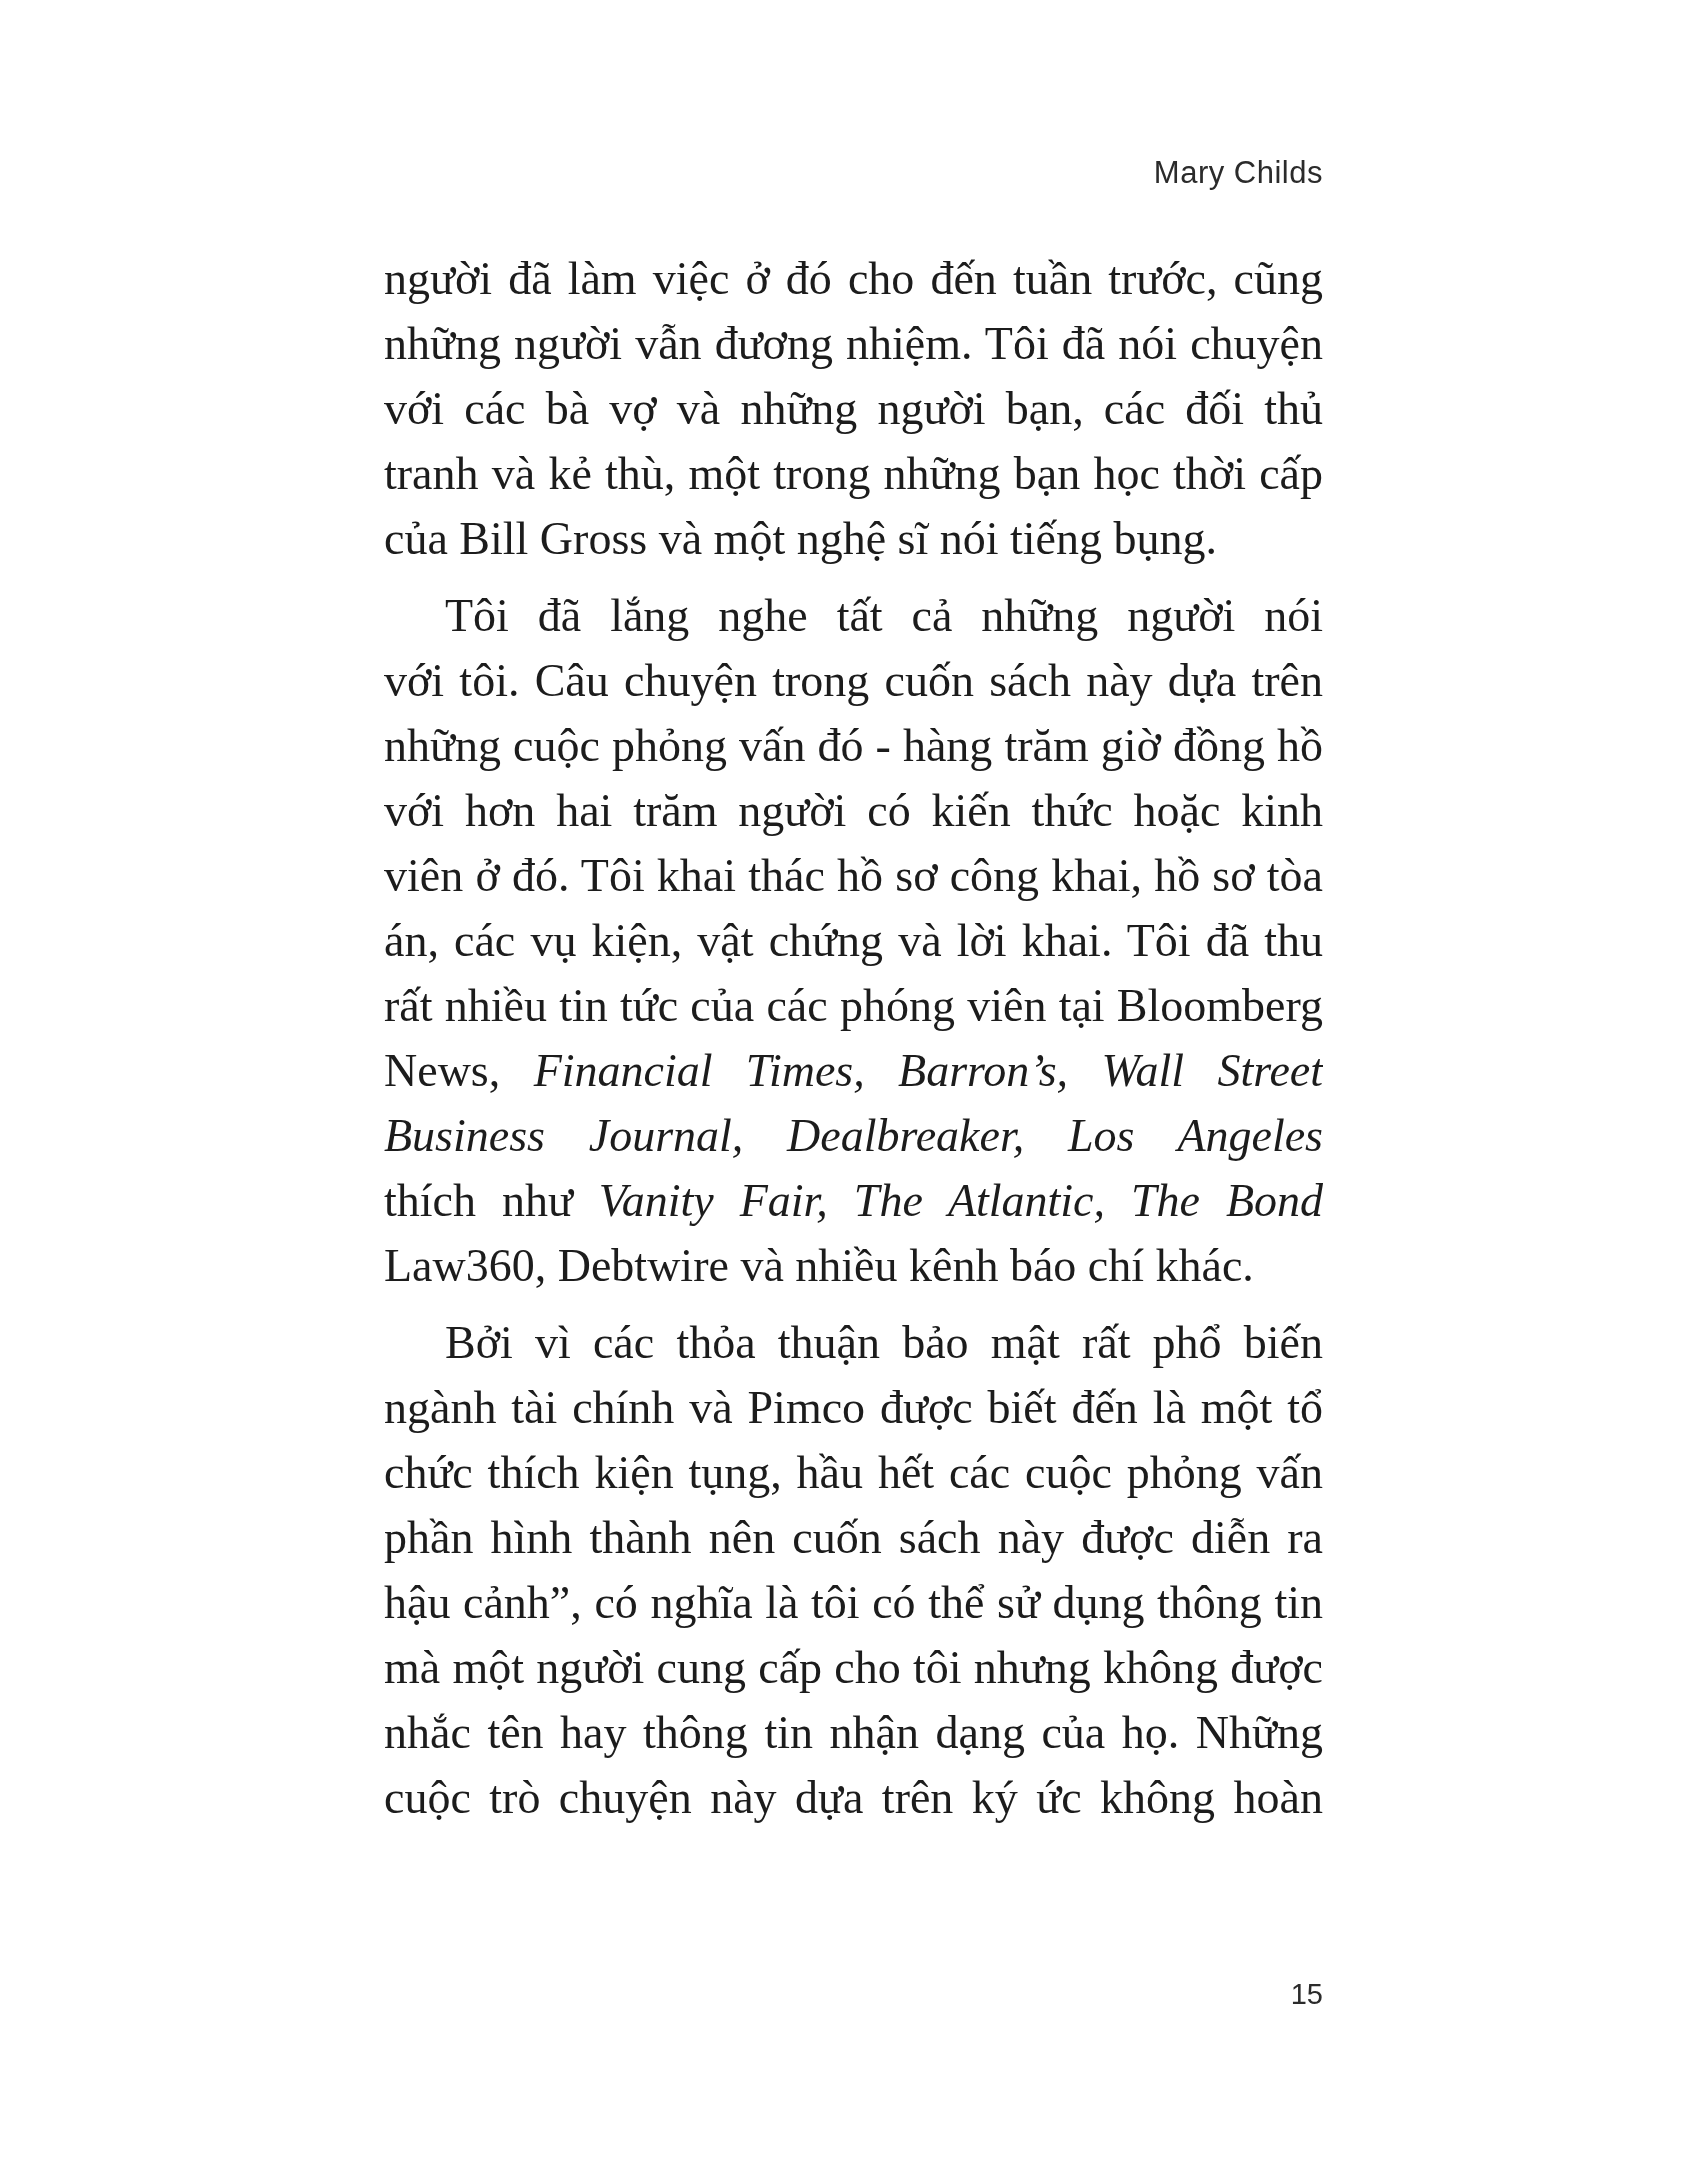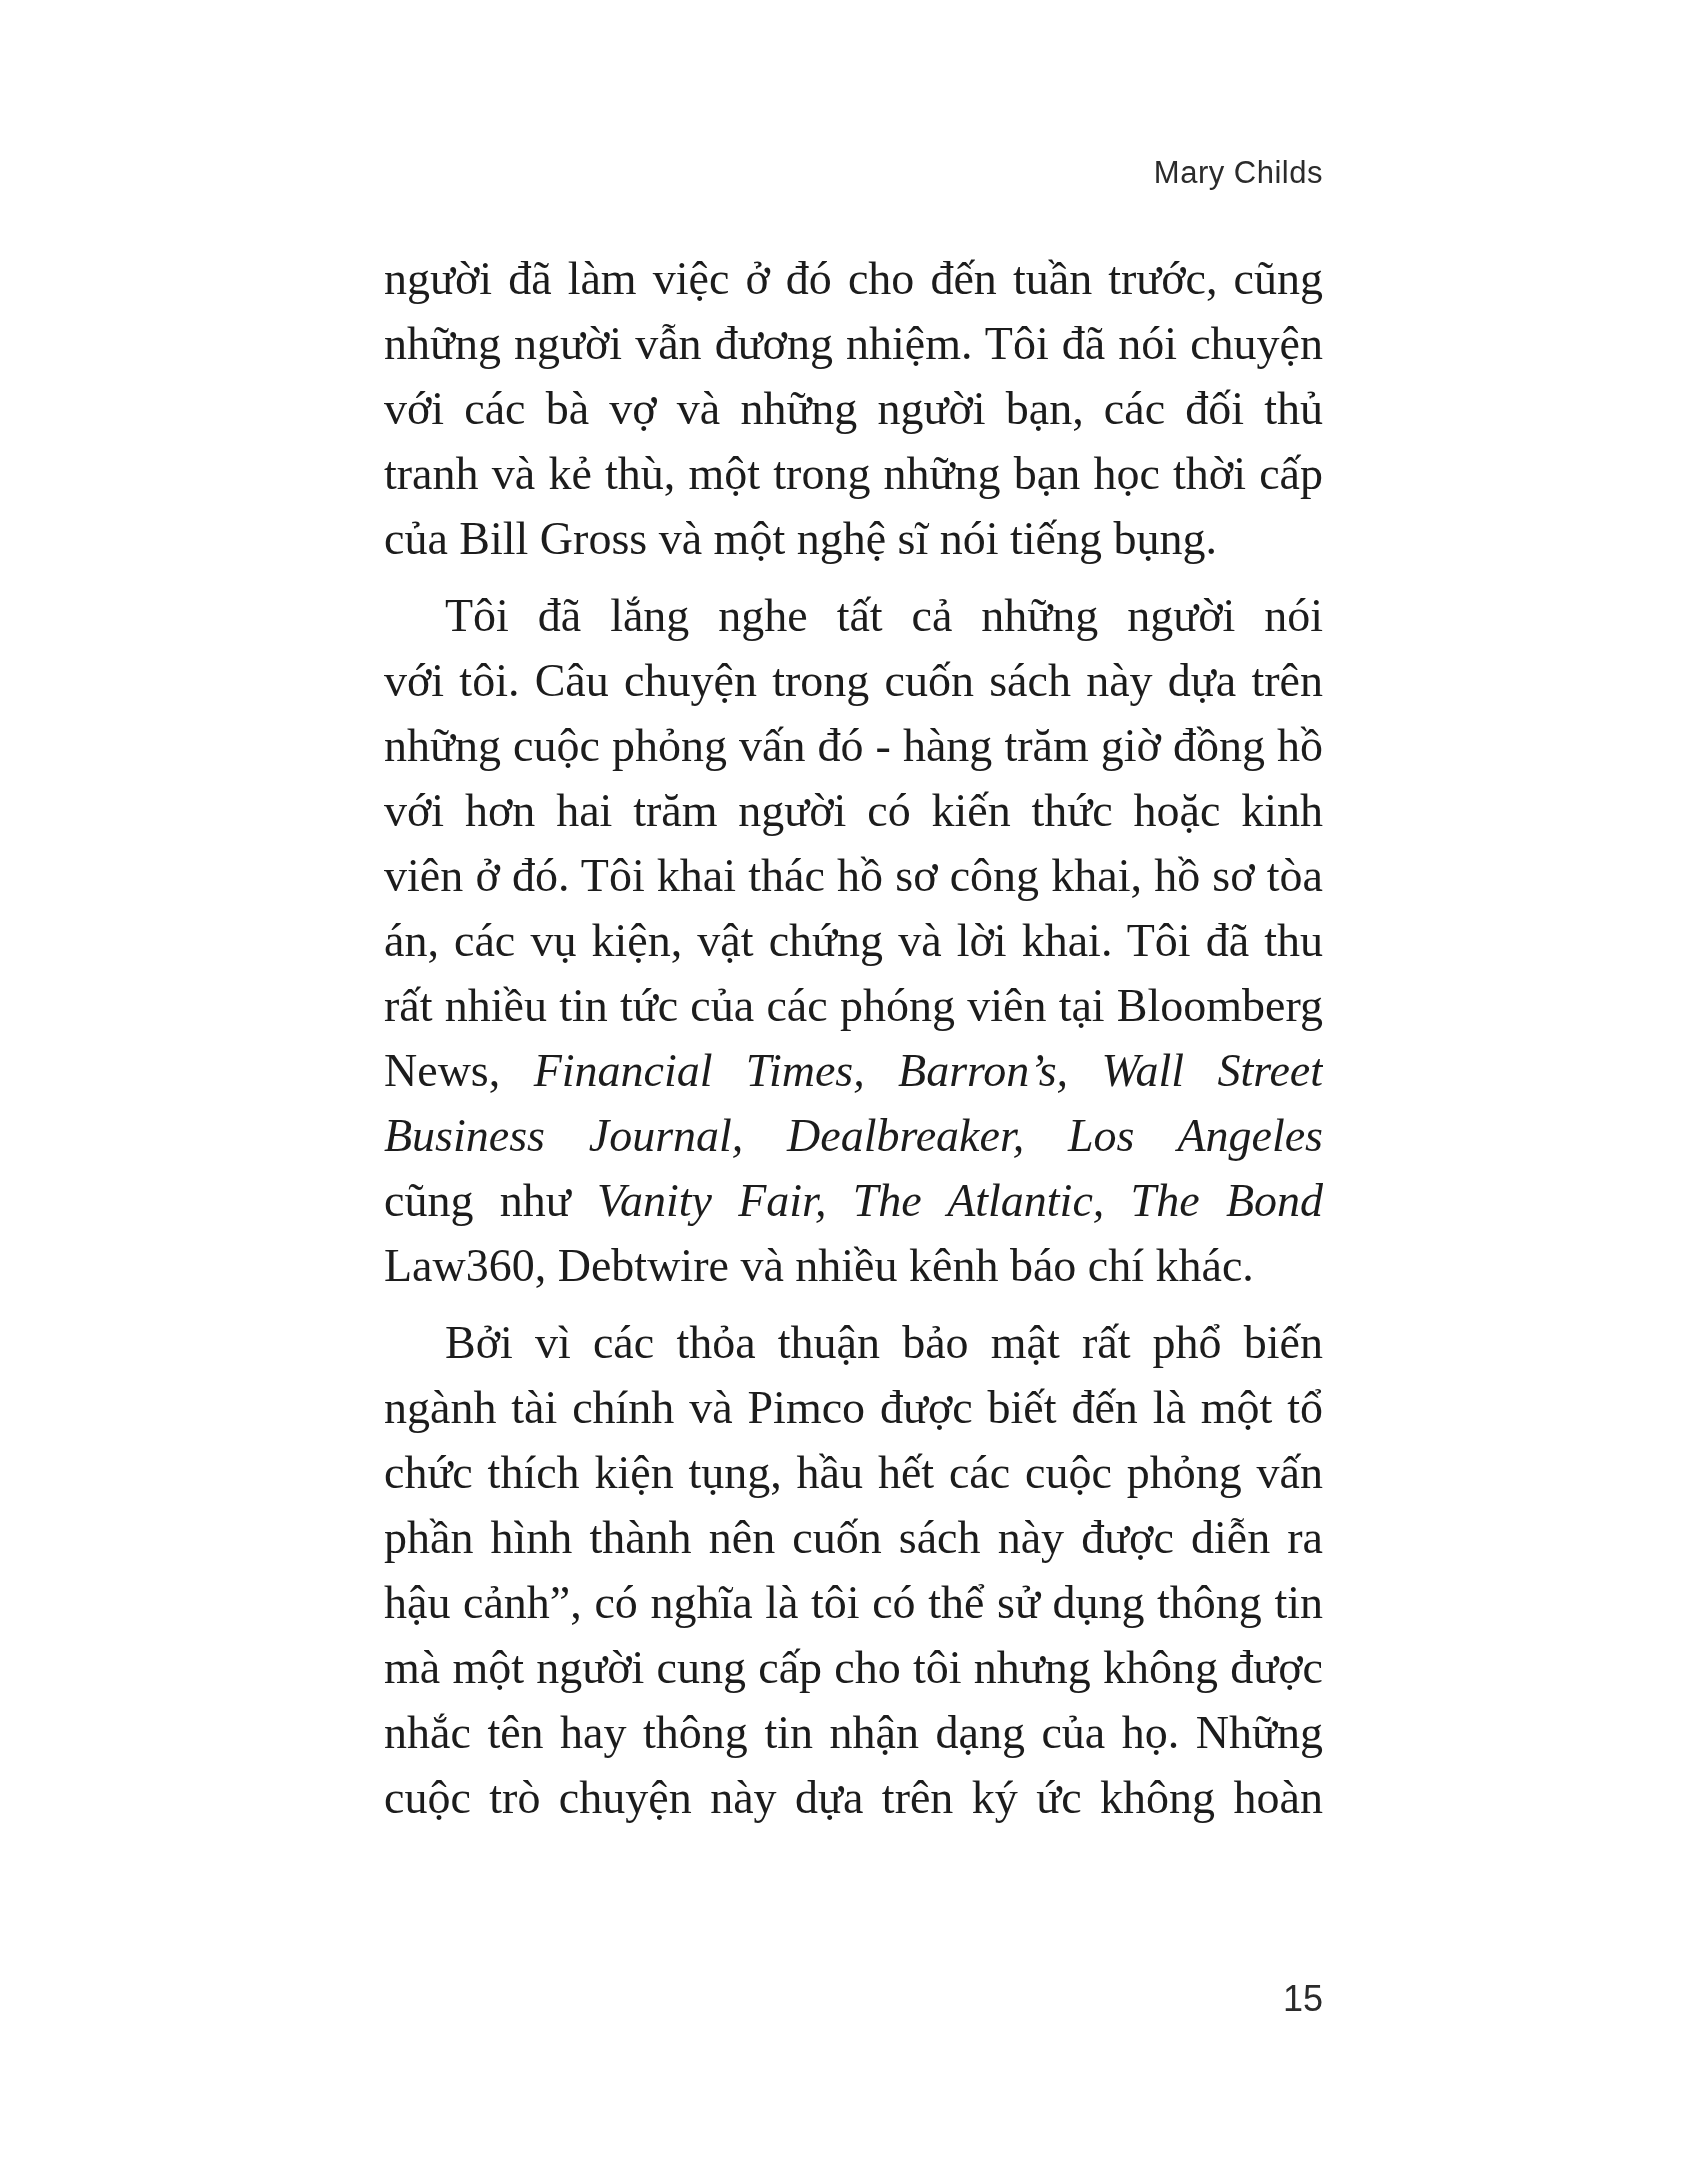--- a/index.html
+++ b/index.html
@@ -55,21 +55,21 @@
   .italic {
     font-style: italic;
   }
   .page-number {
     position: absolute;
     top: 1978px;
     left: 384px;
     width: 939px;
     text-align: right;
     font-family: "Liberation Sans", "DejaVu Sans", sans-serif;
-    font-size: 36px;
+    font-size: 29px;
     font-weight: 500;
     color: #2b2b2b;
   }
 </style>
 </head>
 <body>
 
 <div class="page">
 
   <div class="running-header">Mary Childs</div>
@@ -85,21 +85,21 @@
       <div class="para">
         <div class="line indent"><span>Tôi đã lắng nghe tất cả những người nói chuyện</span></div>
         <div class="line"><span>với tôi. Câu chuyện trong cuốn sách này dựa trên</span></div>
         <div class="line"><span>những cuộc phỏng vấn đó - hàng trăm giờ đồng hồ</span></div>
         <div class="line"><span>với hơn hai trăm người có kiến thức hoặc kinh nghiệm</span></div>
         <div class="line"><span>viên ở đó. Tôi khai thác hồ sơ công khai, hồ sơ tòa</span></div>
         <div class="line"><span>án, các vụ kiện, vật chứng và lời khai. Tôi đã thu thập</span></div>
         <div class="line"><span>rất nhiều tin tức của các phóng viên tại Bloomberg</span></div>
         <div class="line"><span>News, </span><span class="italic">Financial Times, Barron’s, Wall Street Journal,</span></div>
         <div class="line"><span class="italic">Business Journal, Dealbreaker, Los Angeles Times,</span></div>
-        <div class="line"><span>cũng như </span><span class="italic">Vanity Fair, The Atlantic, The Bond Buyer,</span></div>
+        <div class="line"><span>thích như </span><span class="italic">Vanity Fair, The Atlantic, The Bond Buyer,</span></div>
         <div class="line left"><span>Law360, Debtwire và nhiều kênh báo chí khác.</span></div>
       </div>
       <div class="para">
         <div class="line indent"><span>Bởi vì các thỏa thuận bảo mật rất phổ biến trong</span></div>
         <div class="line"><span>ngành tài chính và Pimco được biết đến là một tổ</span></div>
         <div class="line"><span>chức thích kiện tụng, hầu hết các cuộc phỏng vấn góp</span></div>
         <div class="line"><span>phần hình thành nên cuốn sách này được diễn ra “nơi</span></div>
         <div class="line"><span>hậu cảnh”, có nghĩa là tôi có thể sử dụng thông tin</span></div>
         <div class="line"><span>mà một người cung cấp cho tôi nhưng không được</span></div>
         <div class="line"><span>nhắc tên hay thông tin nhận dạng của họ. Những</span></div>

